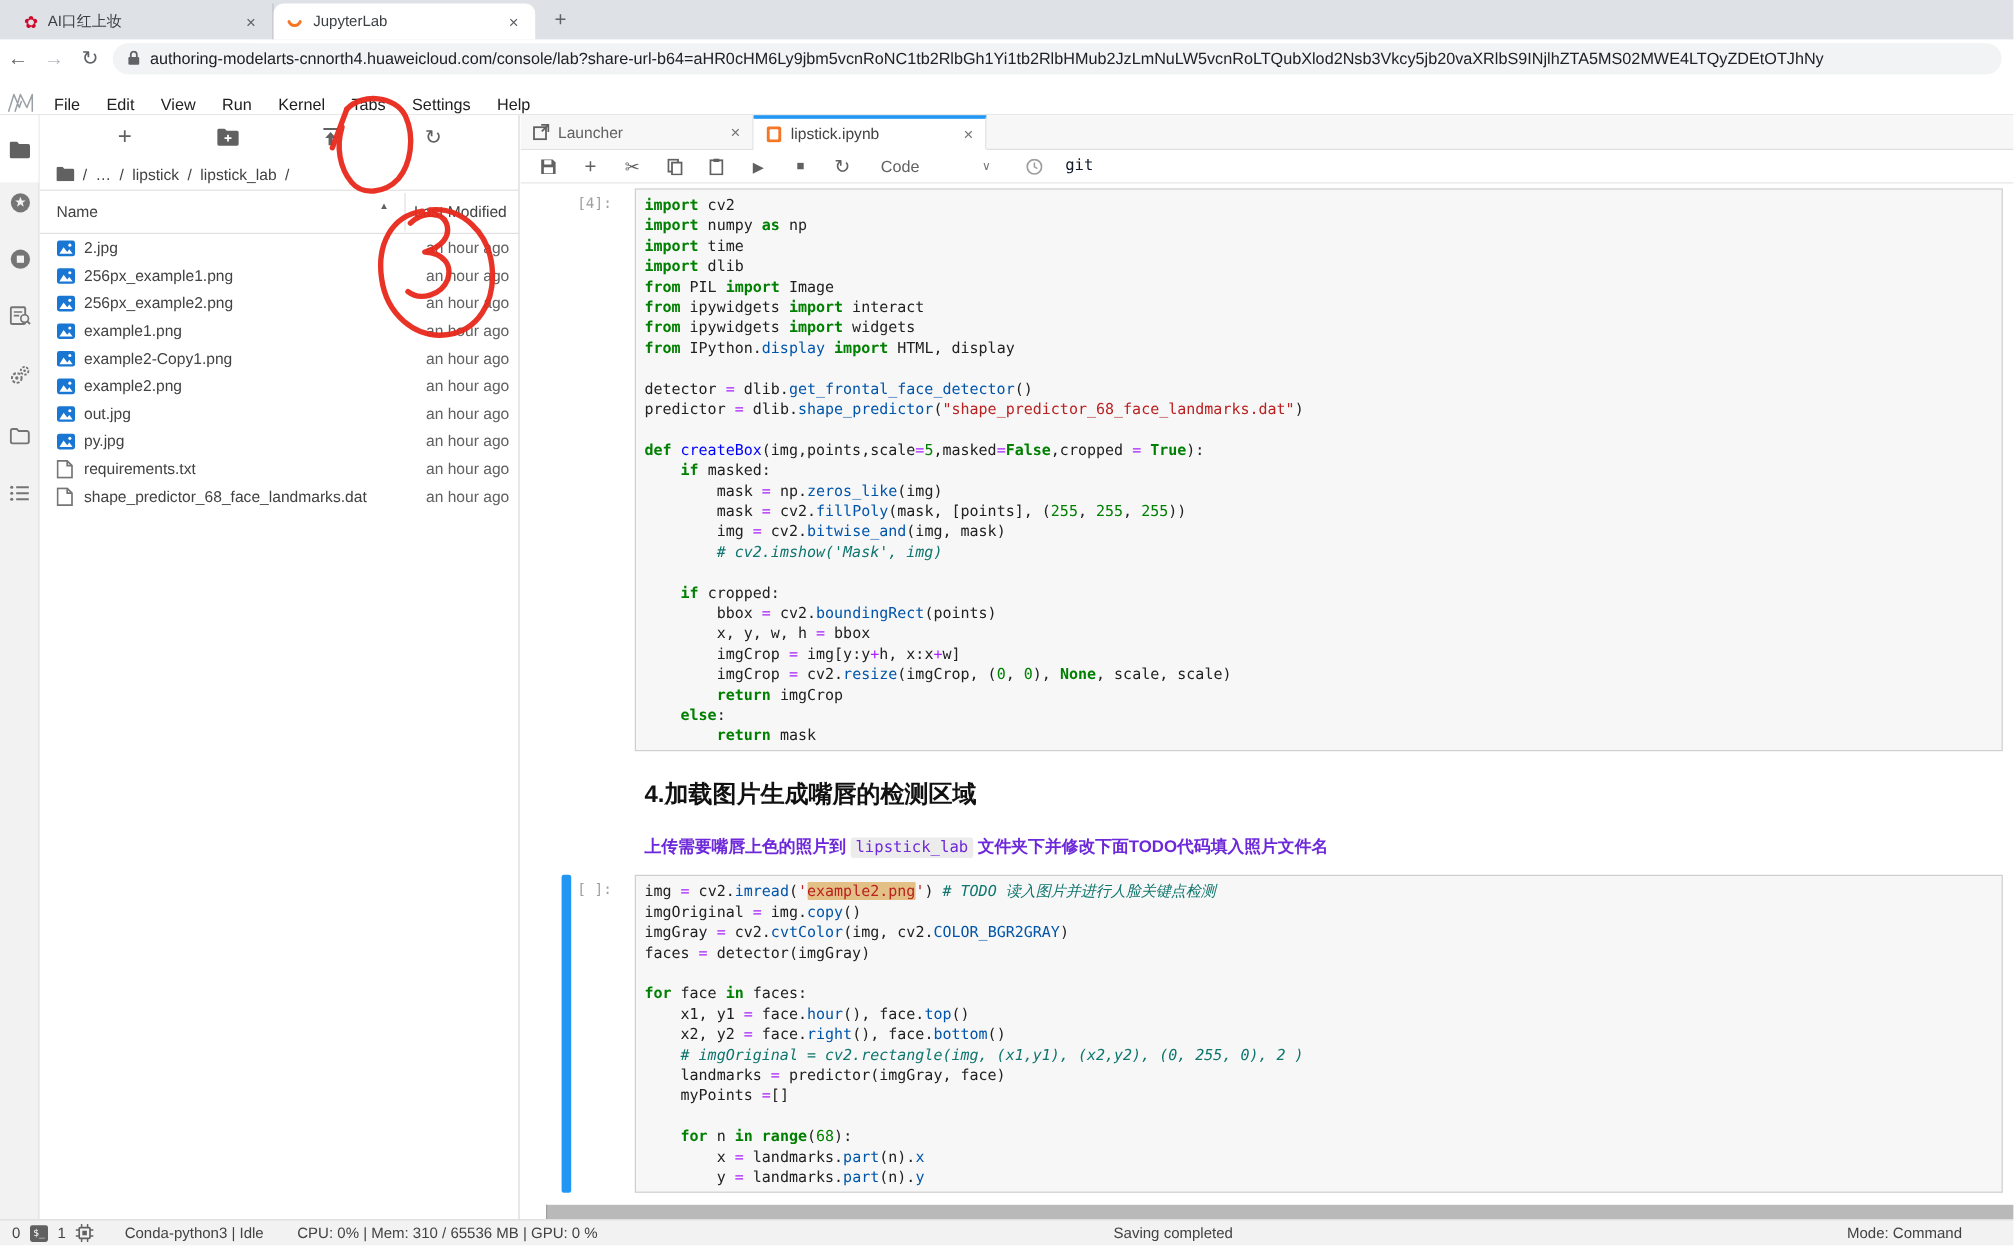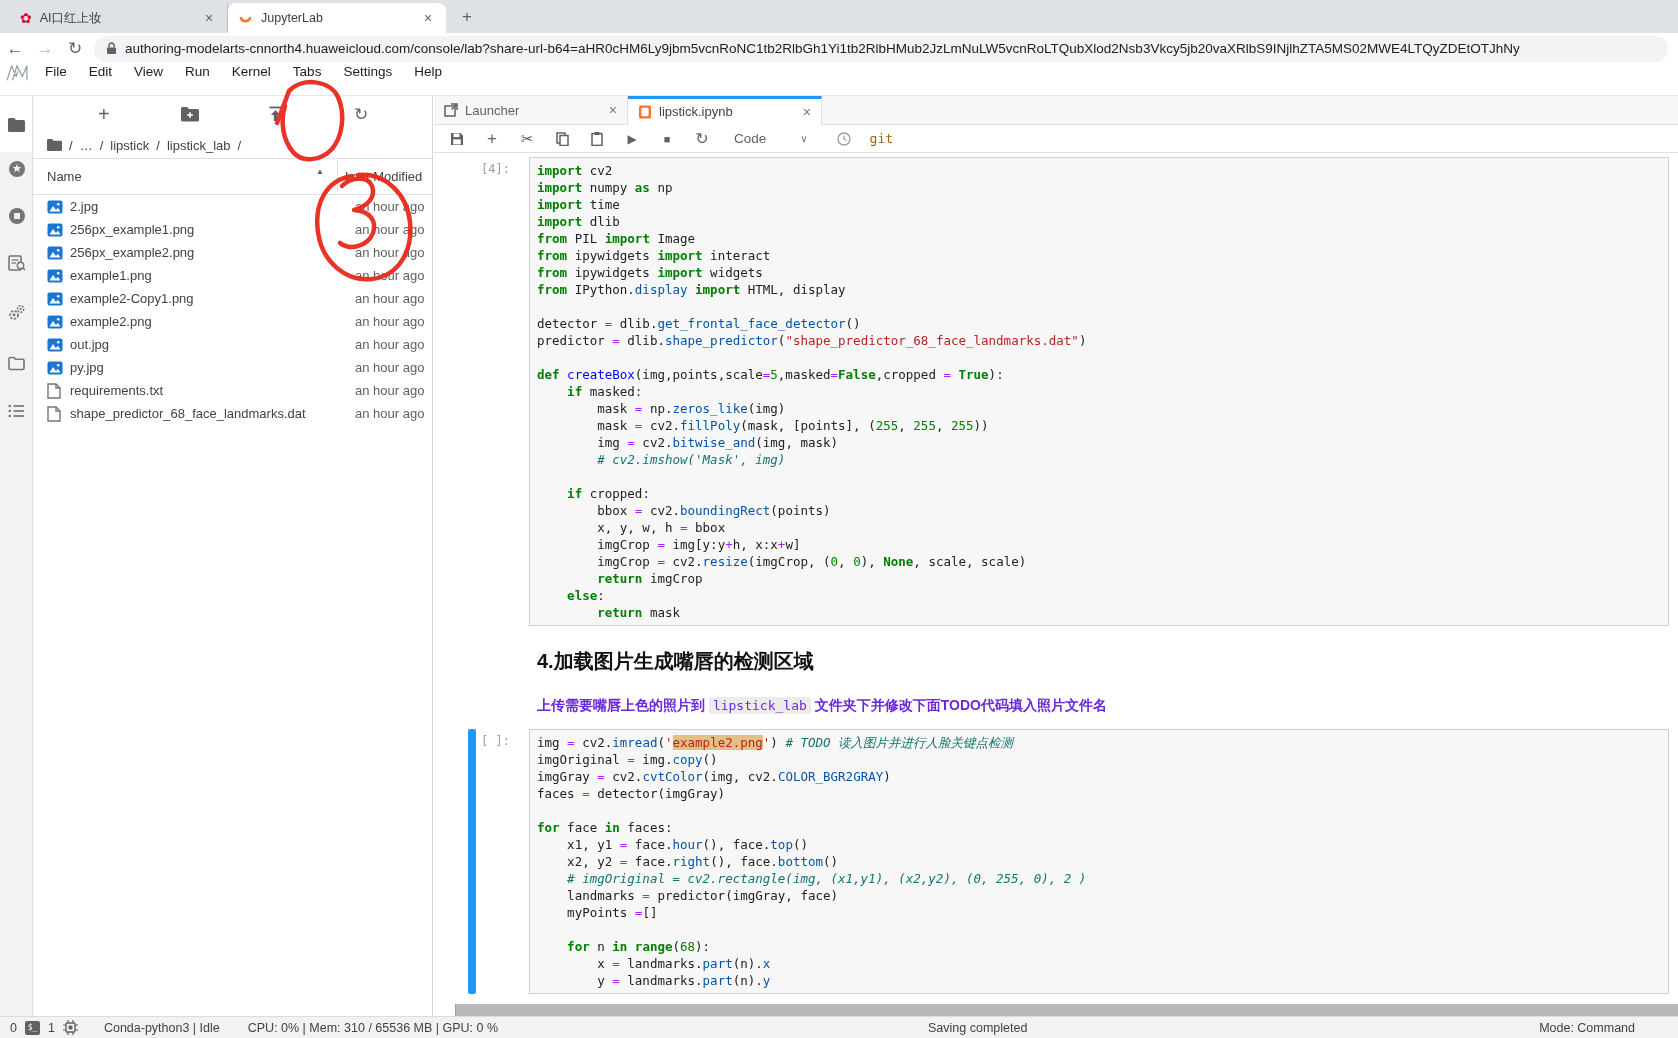--- a/index.html
+++ b/index.html
@@ -19,21 +19,21 @@
   .btab.active { background:#fff; border-radius:8px 8px 0 0; }
   .huawei-glyph { color:#cf0a2c; font-size:14px; line-height:14px; }
   .newtab-btn { width:26px; height:26px; margin:0 0 3px 8px; font-size:17px; color:#5f6368; display:flex; align-items:center; justify-content:center; border-radius:50%; }
   .urlrow { position:absolute; left:0; top:33px; width:100%; height:31px; background:#fff; display:flex; align-items:center; }
   .nav-ic { font-size:17px; color:#5f6368; width:30px; text-align:center; }
   .nav-ic.disabled { color:#b6bbc1; }
   .omnibox { flex:1; height:26px; margin:0 10px 0 4px; background:#f1f3f4; border-radius:14px; display:flex; align-items:center; padding:0 12px; gap:8px; overflow:hidden; }
   .omnibox .url-text { font-size:13.5px; color:#202124; white-space:nowrap; }
 
   
-  .menubar { position:absolute; left:0; top:64px; width:100%; height:32px; background:#fff; border-bottom:1px solid #e7e7e7; display:flex; align-items:flex-start; font-size:13.5px; color:#212121; }
+  .menubar { position:absolute; left:0; top:64px; width:100%; height:32px; background:#fff; border-bottom:1px solid #e7e7e7; display:flex; align-items:flex-end; font-size:13.5px; color:#212121; }
   .ma-logo { width:34px; display:flex; justify-content:center; }
   .menu-item { padding:0 11px; cursor:pointer; }
 
   
   .activity { position:absolute; left:0; top:96px; width:33px; bottom:22px; background:#f2f2f2; border-right:1px solid #ddd; }
   .activity .active-bg { position:absolute; left:0; top:0; width:100%; height:56px; background:#fff; border-right:1px solid #fff; }
   .act-ic { position:absolute; left:0; width:33px; height:30px; display:flex; align-items:center; justify-content:center; cursor:pointer; }
 
   
   .fb { position:absolute; left:33px; top:96px; width:400px; bottom:22px; background:#fff; border-right:1px solid #d8d8d8; }
@@ -58,23 +58,23 @@
   .doc-tabbar { height:29px; background:#f7f7f7; border-bottom:1px solid #e0e0e0; display:flex; }
   .doc-tab { width:194px; display:flex; align-items:center; gap:7px; padding:0 10px; font-size:13px; color:#616161; border-right:1px solid #e0e0e0; background:#f7f7f7; cursor:pointer; }
   .doc-tab .dt-label { flex:1; white-space:nowrap; overflow:hidden; }
   .doc-tab .tab-close { color:#757575; font-size:14px; }
   .doc-tab.active { background:#fff; border-top:3px solid #2196f3; color:#424242; margin-bottom:-1px; border-bottom:1px solid #fff; }
   .nb-toolbar { height:28px; background:#fff; border-bottom:1px solid #e0e0e0; display:flex; align-items:center; gap:17px; padding-left:14px; color:#616161; }
   .tb-ic { width:18px; height:18px; display:flex; align-items:center; justify-content:center; font-size:13px; color:#616161; cursor:pointer; }
   .tb-run { font-size:12px; }
   .tb-stop { font-size:11px; }
   .tb-refresh { font-size:16px; }
-  .cell-type { display:flex; align-items:center; gap:34px; font-size:13.5px; color:#616161; cursor:pointer; margin-left:6px; }
+  .cell-type { display:flex; align-items:center; gap:52px; font-size:13.5px; color:#616161; cursor:pointer; margin-left:6px; }
   .cell-type .chev { font-size:10px; color:#757575; }
-  .git-label { color:#a16207; font-size:13px; font-family:"DejaVu Sans Mono", monospace; }
+  .git-label { color:#0f172a; font-size:13px; font-family:"DejaVu Sans Mono", monospace; }
 
   .nb-content { position:absolute; left:0; top:57px; right:0; bottom:12px; overflow:hidden; background:#fff; }
   .cell { display:flex; margin:4px 9px 4px 34px; }
   .collapser { width:8px; margin-right:5px; border-radius:2px; flex:none; }
   .cell.selected .collapser { background:#2196f3; }
   .prompt { width:48px; flex:none; padding:5px 4px 0 0; font-family:"DejaVu Sans Mono", monospace; font-size:12px; color:#9e9e9e; white-space:nowrap; }
   .editor { flex:1; background:#f7f7f7; border:1px solid #cfcfcf; padding:4px 7px; font-family:"DejaVu Sans Mono", monospace; font-size:12.5px; line-height:17px; color:#212121; overflow:hidden; }
   .cm-line { white-space:pre; min-height:17px; }
   .k { color:#008000; font-weight:bold; }
   .b { color:#008000; font-weight:bold; }

